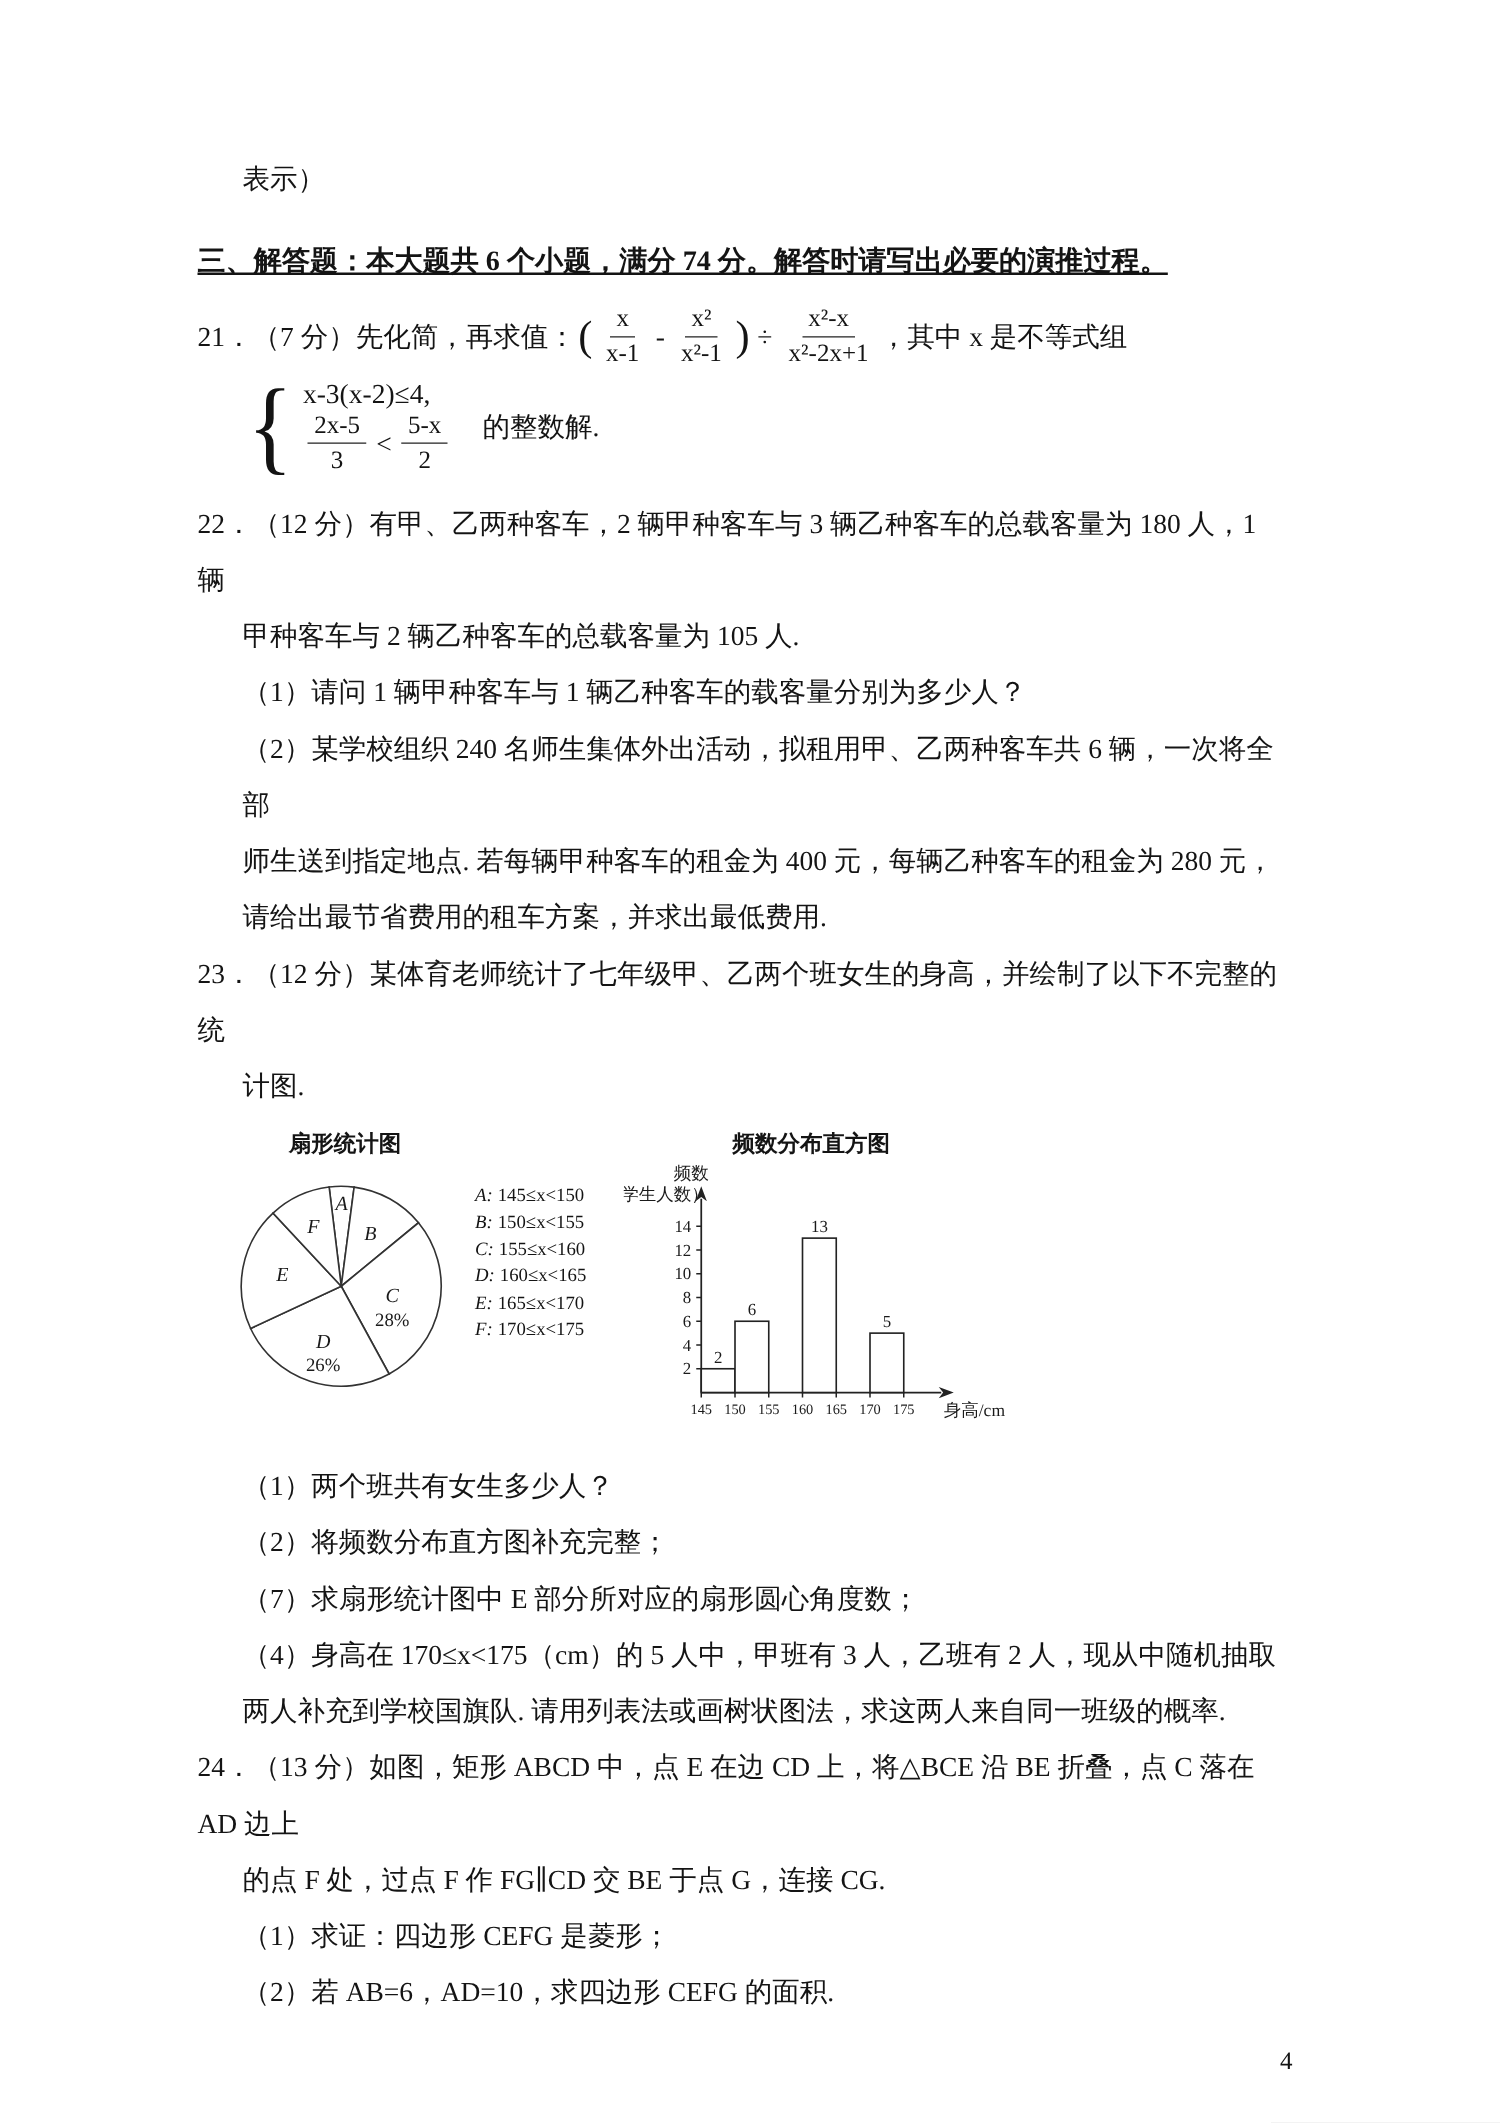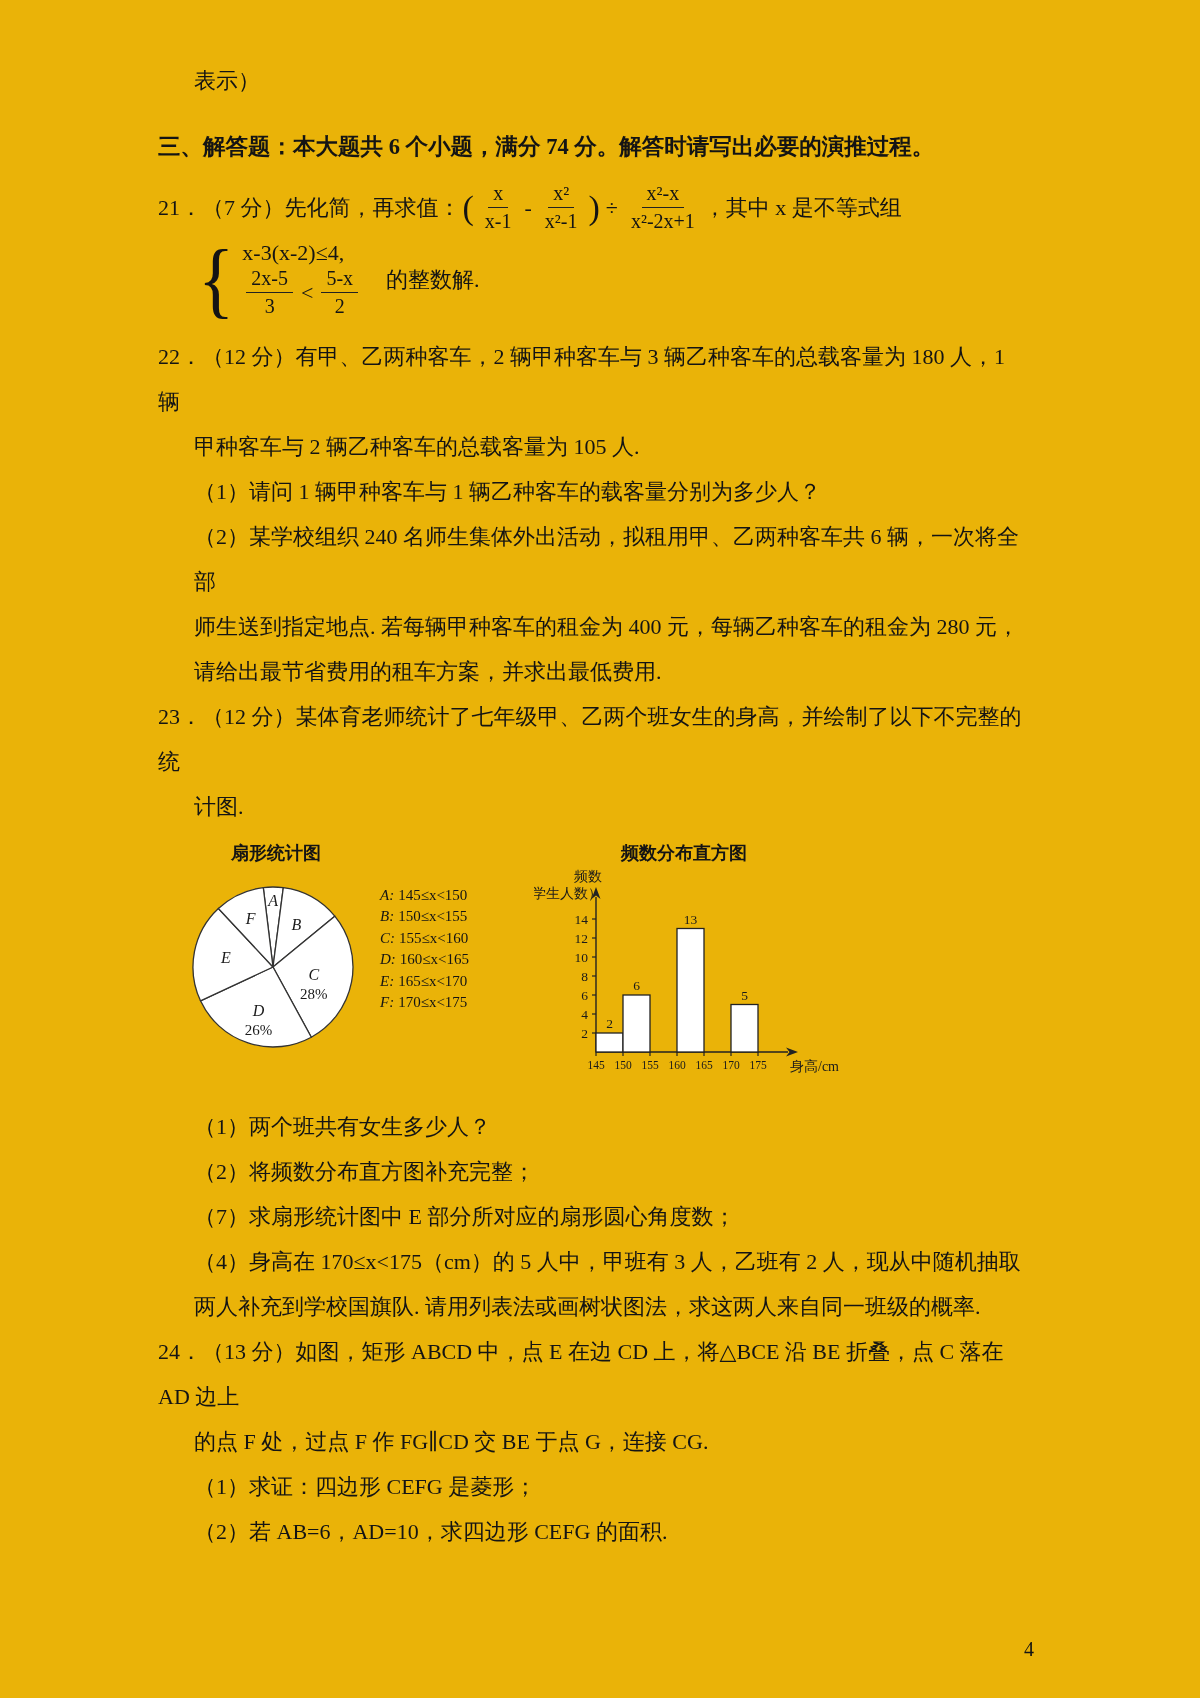--- a/index.html
+++ b/index.html
@@ -1,33 +1,33 @@
 <!DOCTYPE html>
 <html><head>
 <meta charset="utf-8">
 <style>
   html,body{margin:0;padding:0;background:#e9e9e9;}
-  .page{position:relative;width:1200px;height:1698px;margin:0 auto;background:#eab308;
+  .page{position:relative;width:1200px;height:1698px;margin:0 auto;background:#ffffff;
     font-family:"Liberation Serif","DejaVu Serif",serif;color:#141414;font-size:22px;
-    box-sizing:border-box;padding:58px 168px 0 158px;overflow:hidden;}
+    box-sizing:border-box;padding:120px 168px 0 158px;overflow:hidden;}
   .tline{line-height:45px;}
   .ind{margin-left:36px;}
-  .section-heading{font-weight:bold;font-size:22.5px;margin:24px 0 14px;line-height:40px;}
+  .section-heading{font-weight:bold;font-size:22.5px;margin:24px 0 14px;line-height:40px;text-decoration:underline;}
   .mathline{display:flex;align-items:center;white-space:nowrap;margin:12px 0 4px;}
   .mathline.inner{margin:0;}
   .frac{display:inline-flex;flex-direction:column;align-items:center;font-size:20px;line-height:1.25;margin:0 4px;}
   .frac .fn{padding:0 5px 1px;border-bottom:1.5px solid #222;}
   .frac .fd{padding:1px 5px 0;}
   .bigparen{font-size:34px;font-weight:300;padding:0 2px;}
   .op{padding:0 4px;}
   .ineq-block{display:flex;align-items:center;margin:6px 0 14px 38px;}
   .brace{font-size:84px;line-height:0.95;font-weight:300;margin-right:6px;transform:scaleX(.9);}
   .ineq-col{display:flex;flex-direction:column;gap:0;font-family:Liberation Serif, serif;}
   .ineq-tail{margin-left:24px;}
-  .charts{display:flex;align-items:flex-start;margin:12px 0 6px 18px;gap:35px;}
+  .charts{display:flex;align-items:flex-start;margin:12px 0 6px 18px;}
   .chart-title{font-weight:bold;font-size:18px;text-align:center;margin-bottom:2px;}
   .pie-block{display:flex;}
   .pie-left{width:200px;}
   .legend{margin:44px 0 0 4px;font-size:15px;line-height:21.5px;white-space:nowrap;}
   .legend i{font-family:"Liberation Serif","DejaVu Serif",serif;}
   .legend span{margin-left:4px;}
   .hist-block{margin-left:30px;}
   .hist-block .chart-title{width:300px;}
   .page-num{position:absolute;right:166px;top:1638px;font-size:20px;}
 </style>

